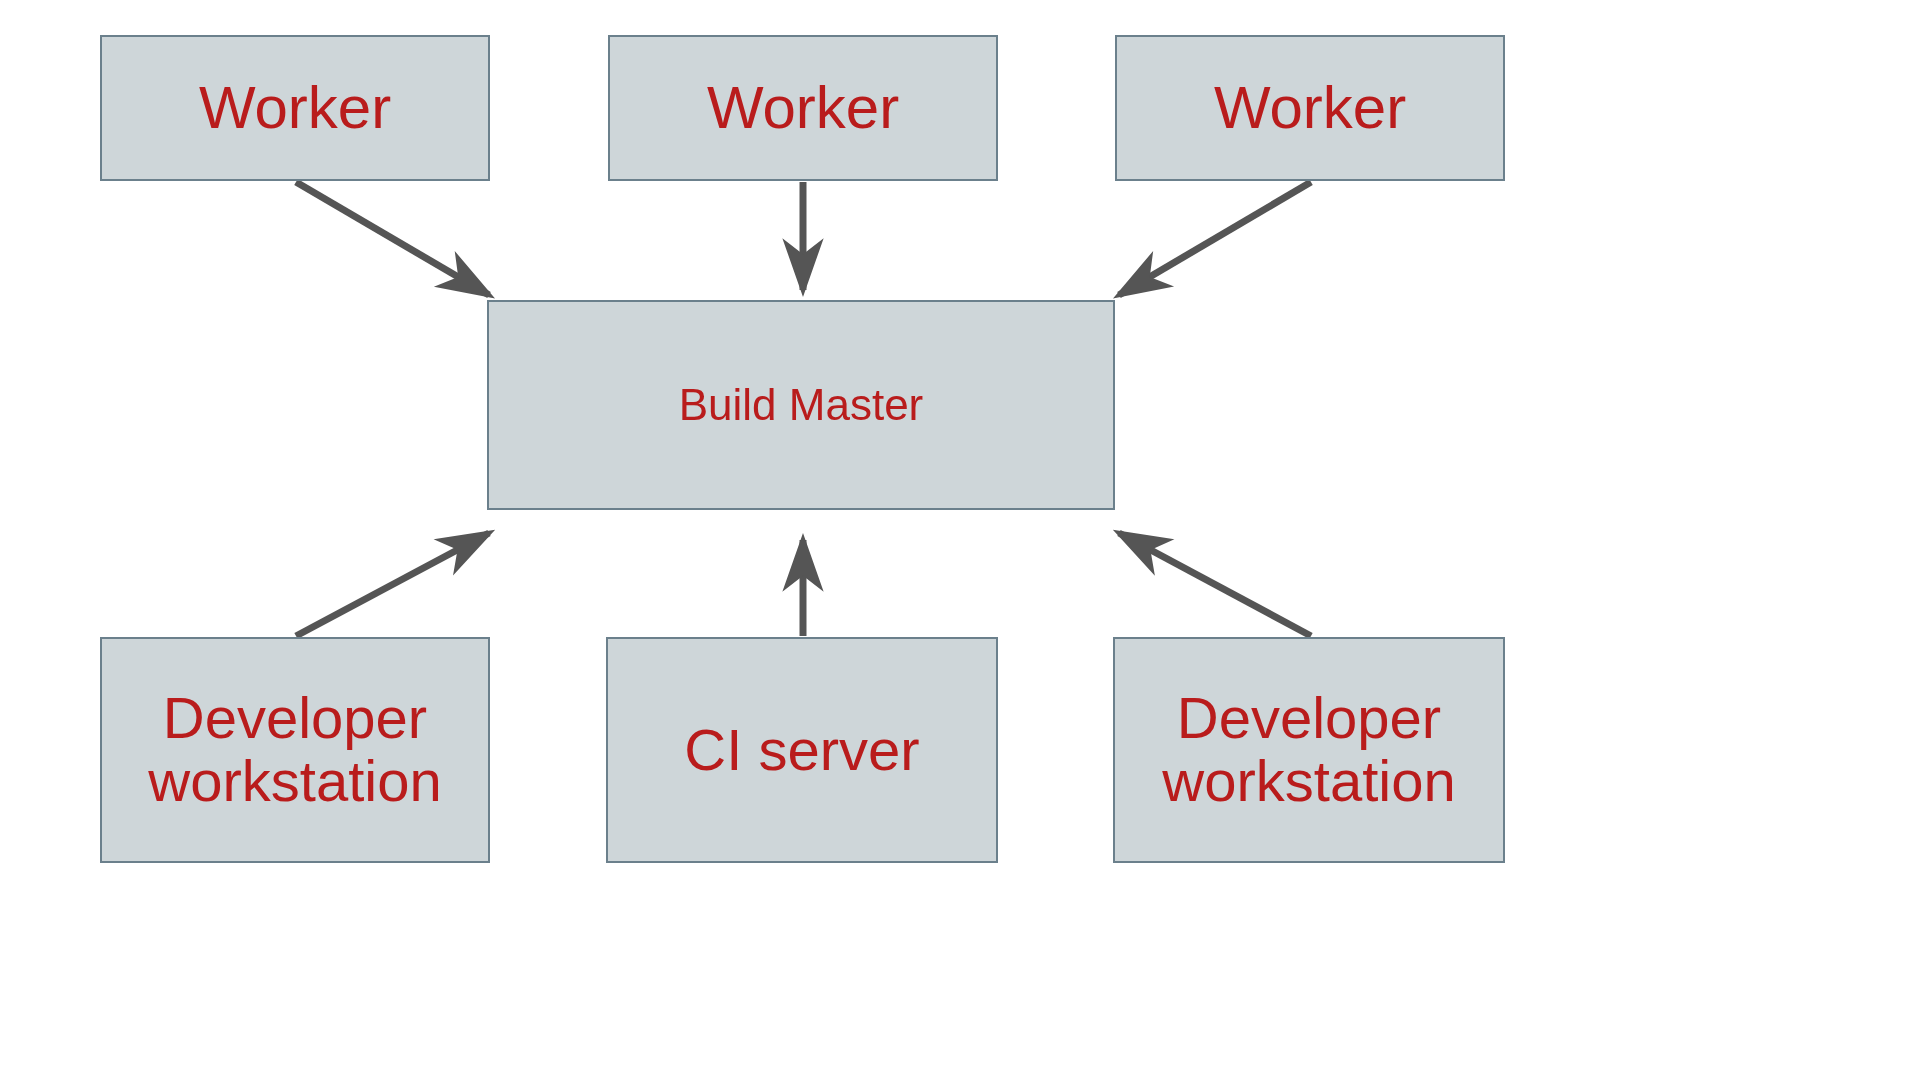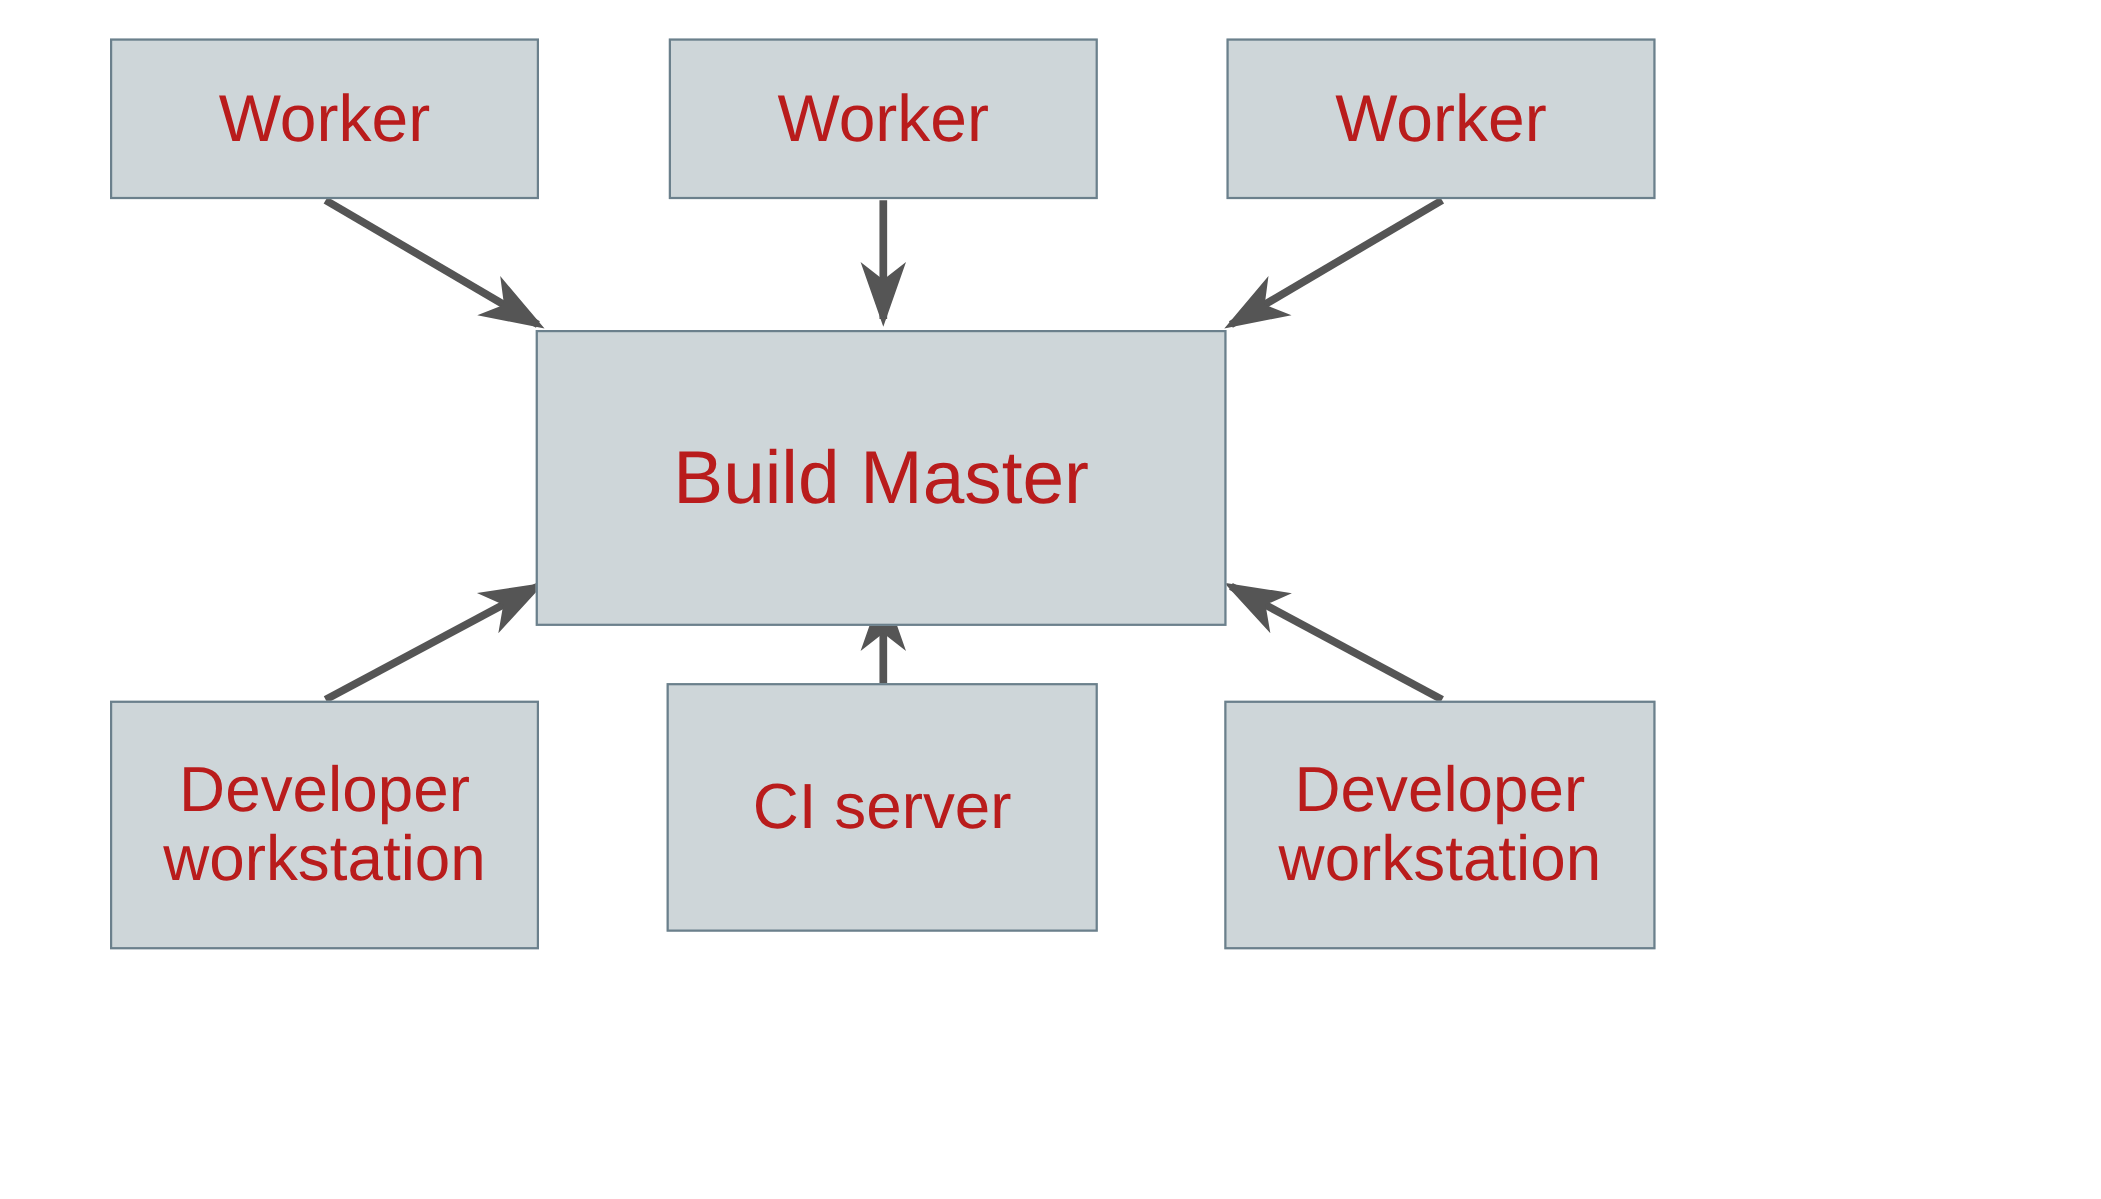--- a/index.html
+++ b/index.html
@@ -39,23 +39,23 @@
   }
   .node-label {
     display: block;
     width: 100%;
     padding: 0 6px;
     box-sizing: border-box;
   }
   .n-worker1 { left: 100px;  top: 35px;  width: 390px; height: 146px; font-size: 60px; }
   .n-worker2 { left: 608px;  top: 35px;  width: 390px; height: 146px; font-size: 60px; }
   .n-worker3 { left: 1115px; top: 35px;  width: 390px; height: 146px; font-size: 60px; }
-  .n-master  { left: 487px;  top: 300px; width: 628px; height: 269px; font-size: 68px; }
+  .n-master  { left: 487px;  top: 300px; width: 628px; height: 210px; font-size: 44px; }
   .n-devleft { left: 100px;  top: 637px; width: 390px; height: 226px; font-size: 58px; }
-  .n-ci      { left: 606px;  top: 621px; width: 392px; height: 226px; font-size: 58px; }
+  .n-ci      { left: 606px;  top: 637px; width: 392px; height: 226px; font-size: 58px; }
   .n-devright{ left: 1113px; top: 637px; width: 392px; height: 226px; font-size: 58px; }
 </style>
 </head>
 <body>
 
 <div id="canvas">
 
   <svg id="edges" viewBox="0 0 1910 1090" width="1910" height="1090" xmlns="http://www.w3.org/2000/svg">
     <defs>
       <marker id="arrowhead" markerWidth="9" markerHeight="9" refX="7.6" refY="3.1" orient="auto" markerUnits="strokeWidth">

